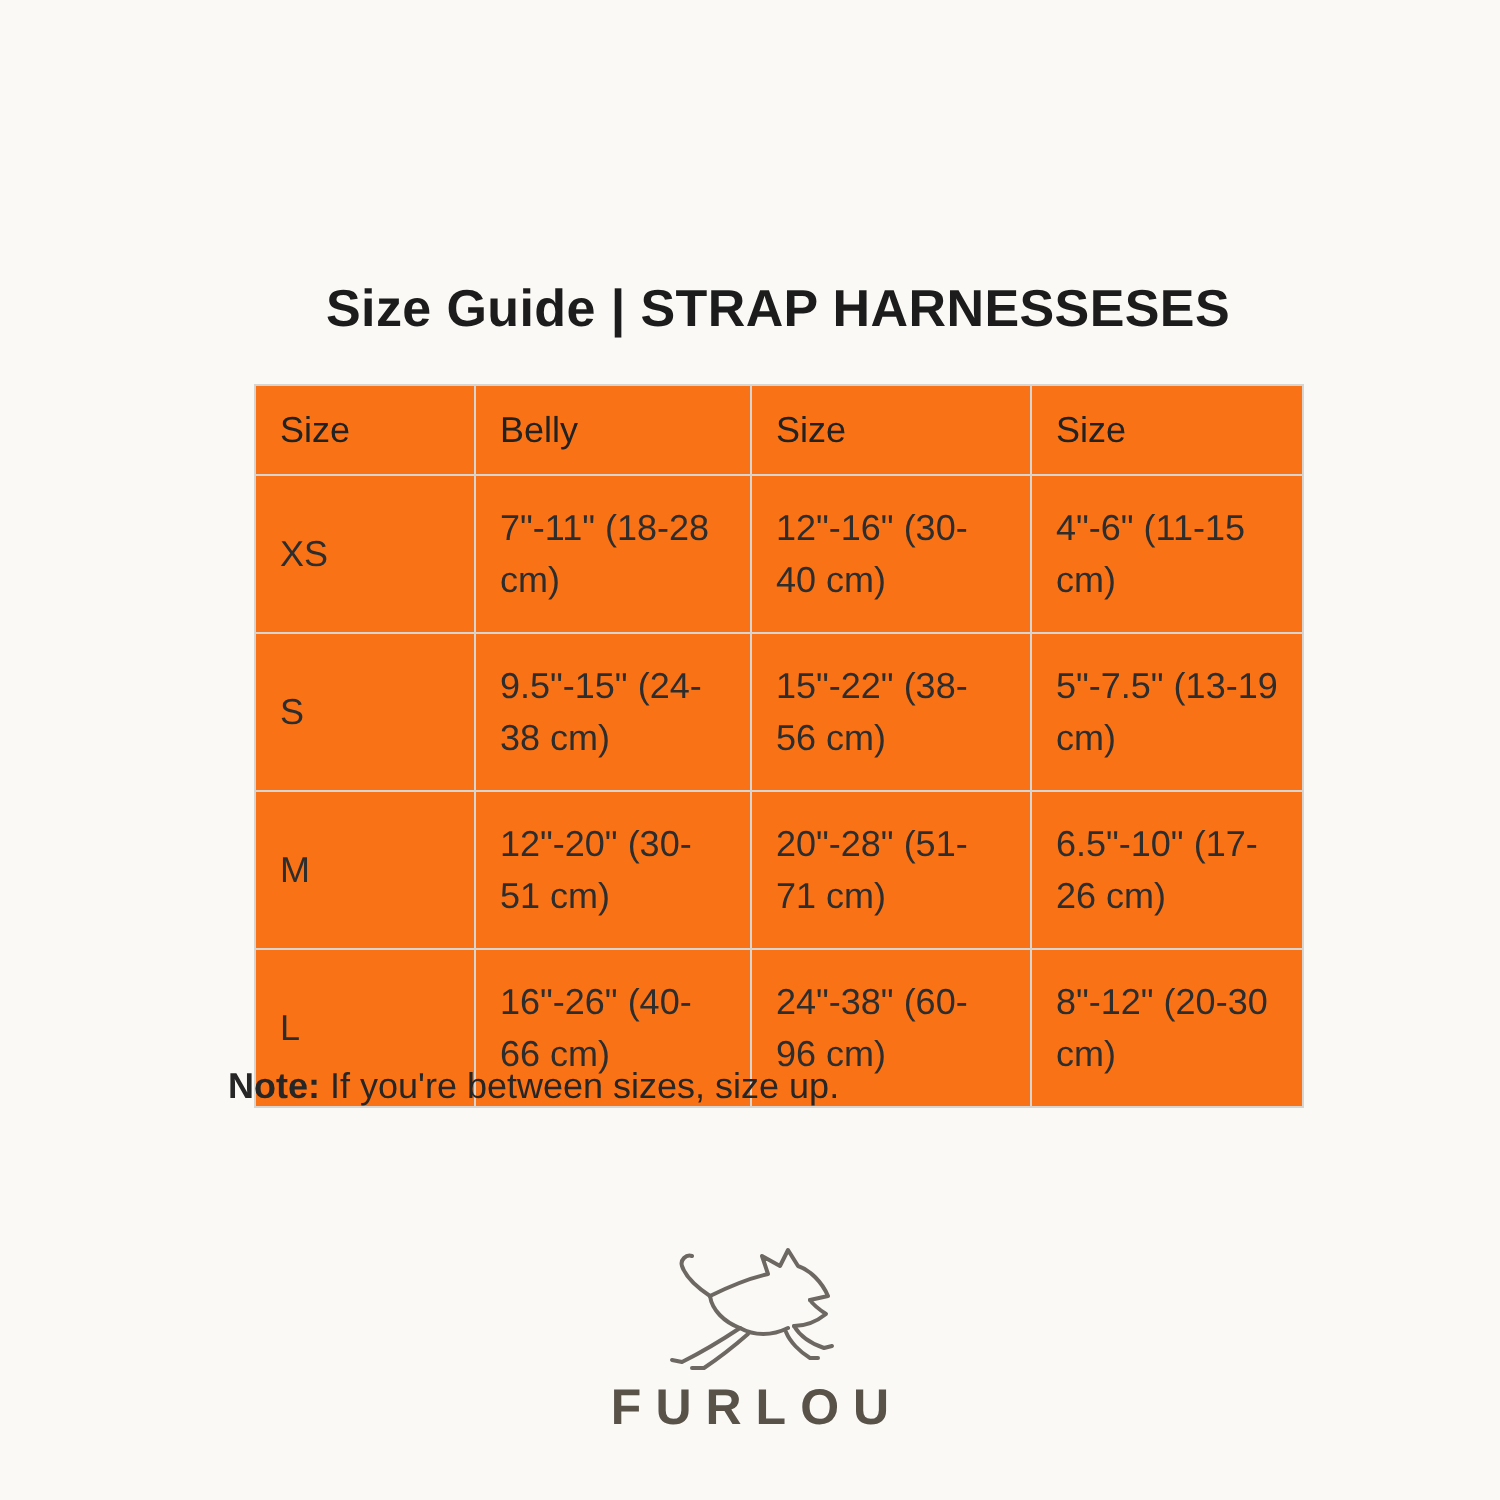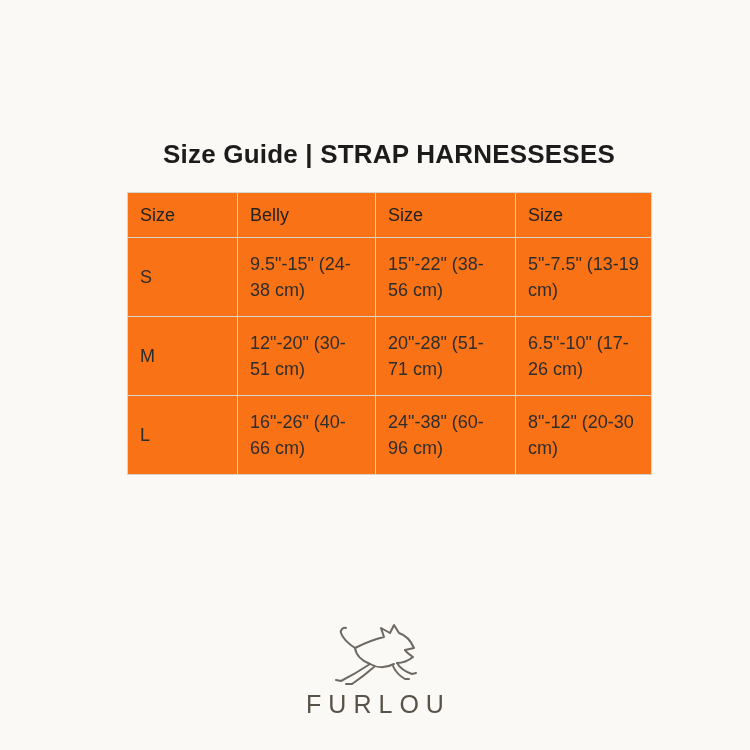--- a/index.html
+++ b/index.html
@@ -79,21 +79,21 @@
     display: flex;
     flex-direction: column;
     align-items: center;
   }
   .logo svg {
     display: block;
   }
   .brand {
     margin-top: 4px;
     font-size: 25px;
-    font-weight: 400;
+    font-weight: 700;
     letter-spacing: 7px;
     text-indent: 7px; 
     color: #585249;
     text-align: center;
   }
 </style>
 </head>
 <body>
 
 <div class="page">
@@ -110,40 +110,47 @@
     <thead>
       <tr>
         <th>Size</th>
         <th>Belly</th>
         <th>Size</th>
         <th>Size</th>
       </tr>
     </thead>
     <tbody>
       <tr>
+        <td>XS</td>
+        <td>7"-11" (18-28 cm)</td>
+        <td>12"-16" (30-40 cm)</td>
+        <td>4"-6" (11-15 cm)</td>
+      </tr>
+      <tr>
         <td>S</td>
         <td>9.5"-15" (24-38 cm)</td>
         <td>15"-22" (38-56 cm)</td>
         <td>5"-7.5" (13-19 cm)</td>
       </tr>
       <tr>
         <td>M</td>
         <td>12"-20" (30-51 cm)</td>
         <td>20"-28" (51-71 cm)</td>
         <td>6.5"-10" (17-26 cm)</td>
       </tr>
       <tr>
         <td>L</td>
         <td>16"-26" (40-66 cm)</td>
         <td>24"-38" (60-96 cm)</td>
         <td>8"-12" (20-30 cm)</td>
       </tr>
     </tbody>
   </table>
 
+  <p class="note"><strong>Note:</strong><span> If you're between sizes, size up.</span></p>
 
   <div class="logo">
     <svg width="96" height="64" viewBox="0 0 96 64" fill="none" stroke="#6e6862" stroke-width="2" stroke-linecap="round" stroke-linejoin="round">
 
       <path d="M28,26 C22,22 16,17 14,11 C13,8 16,5 19,6"></path>
 
       <path d="M28,26 C38,21 48,17 57,15 L54,6 L63,11 L67,3 L72,11 C78,13 84,19 87,26 L78,28"></path>
 
       <path d="M78,28 C80,31 83,33 86,35 C81,39 75,41 70,41"></path>
 

